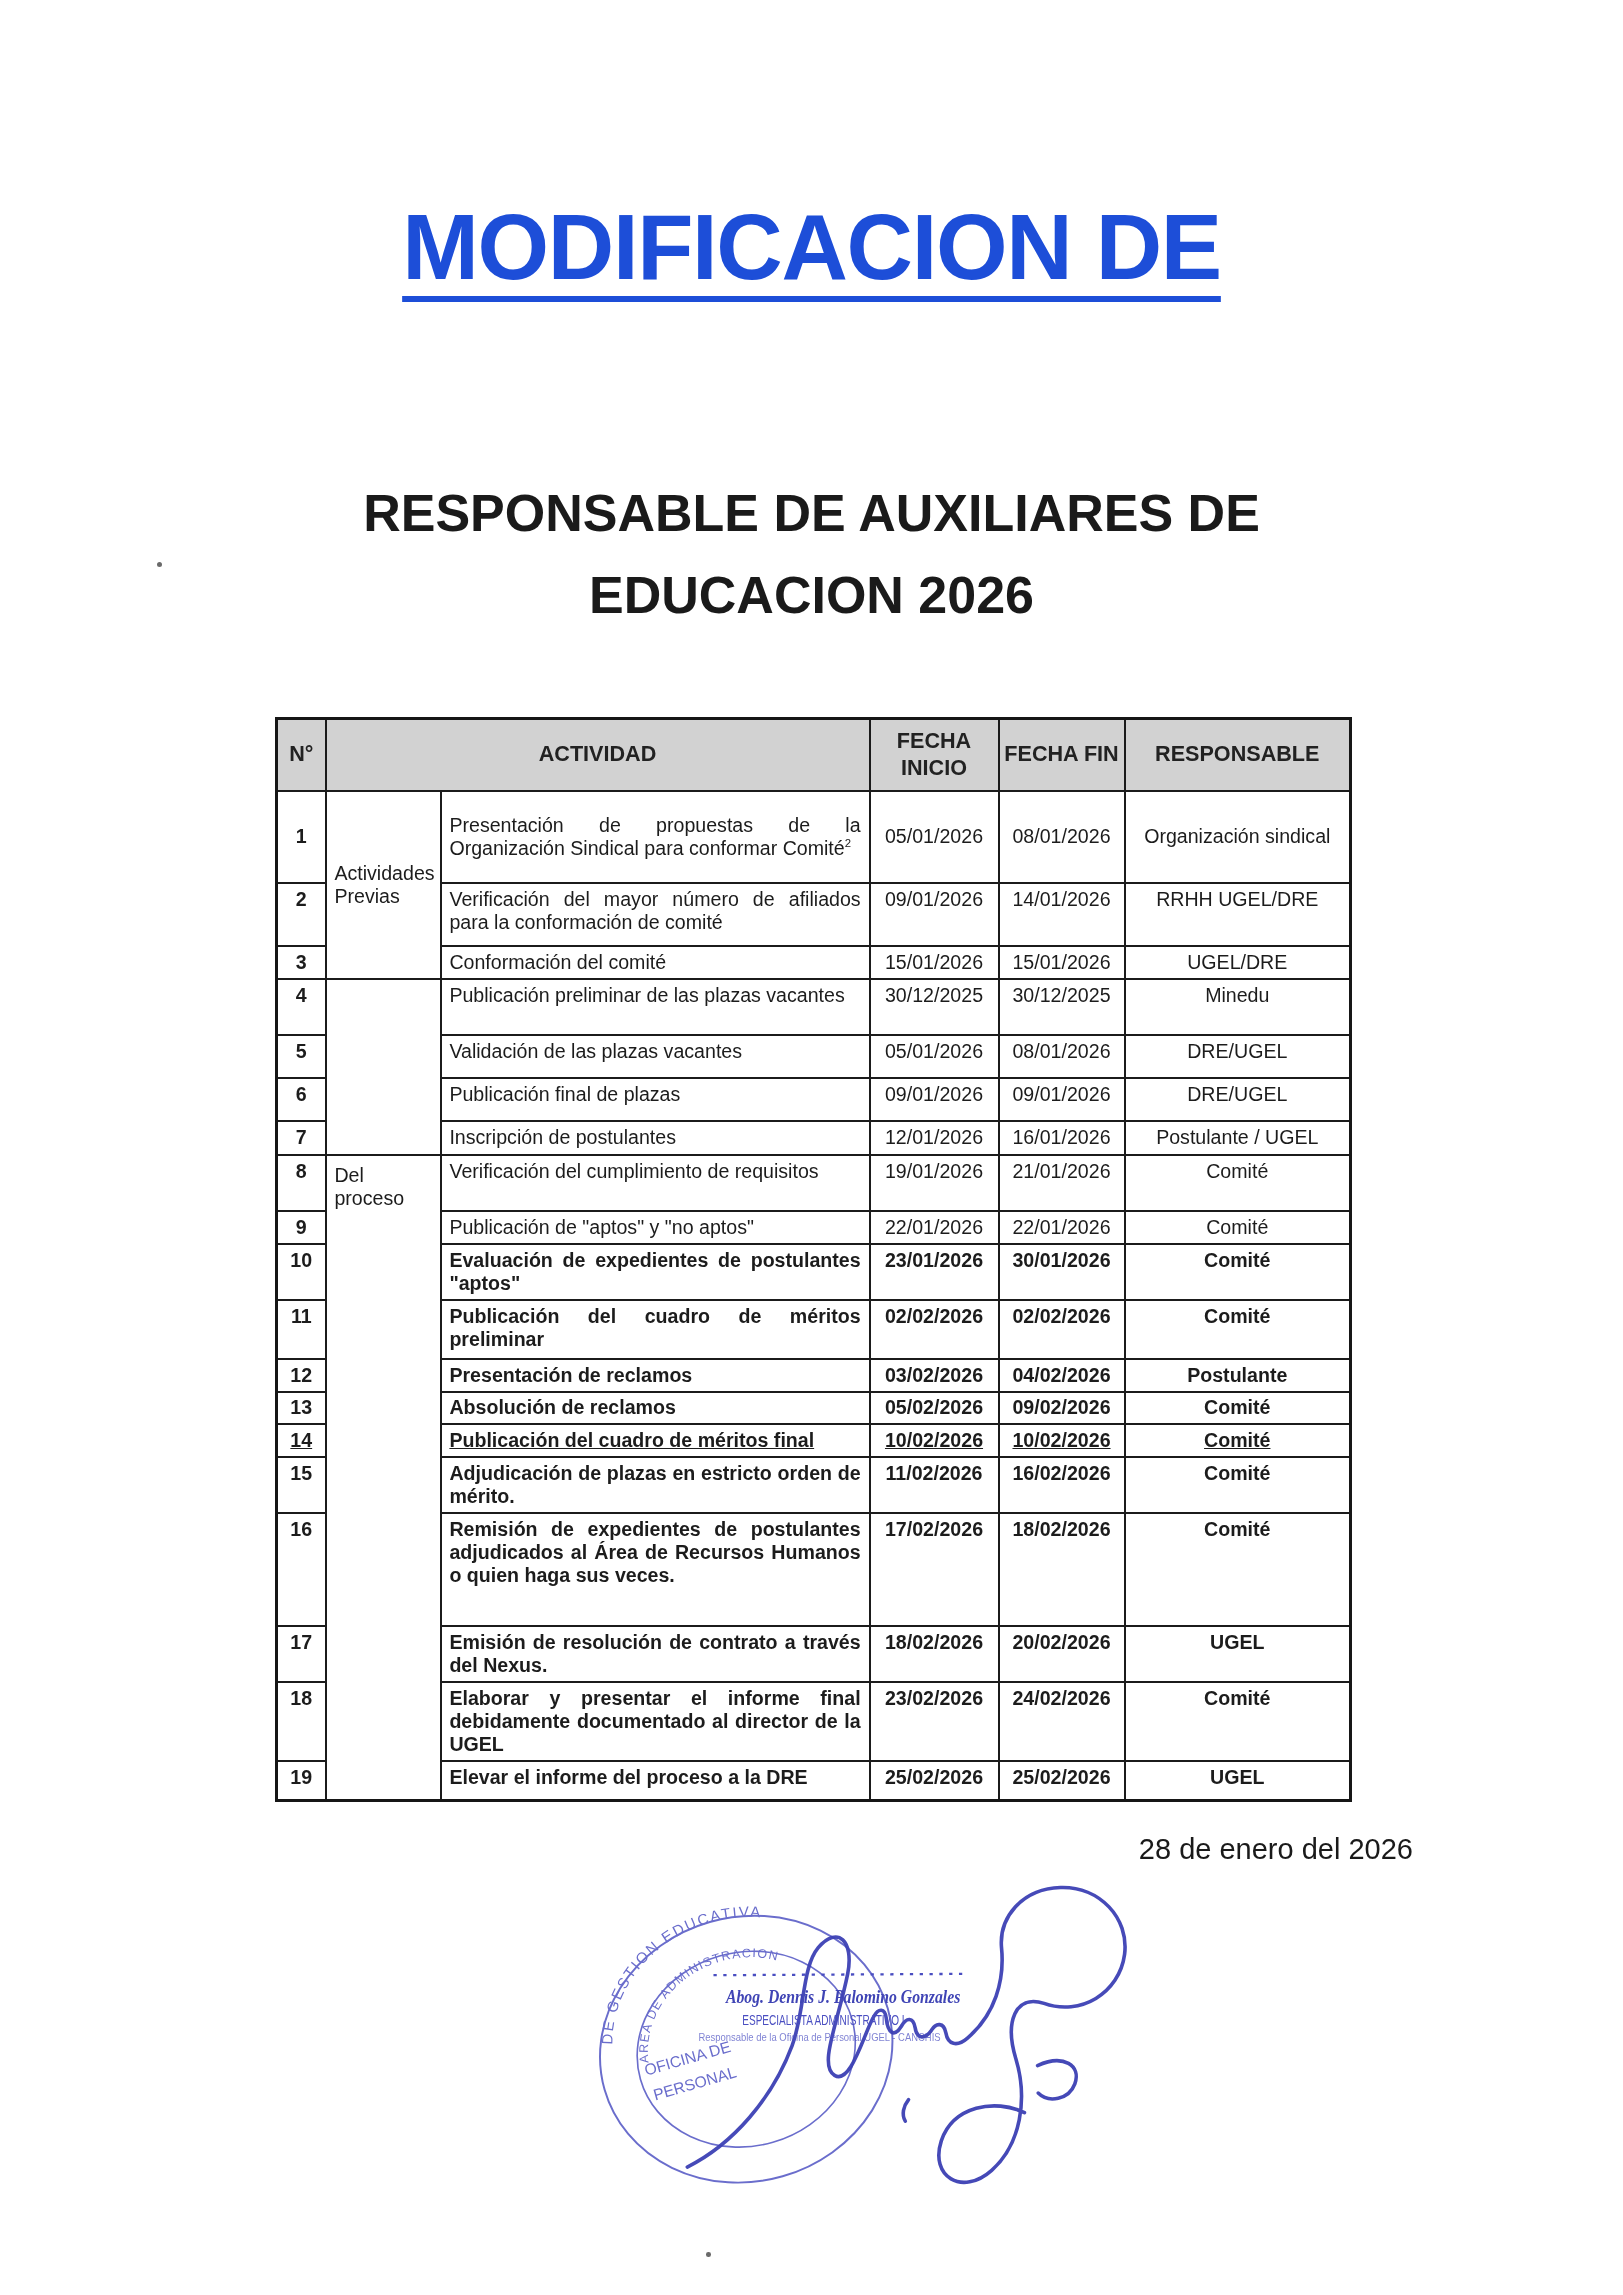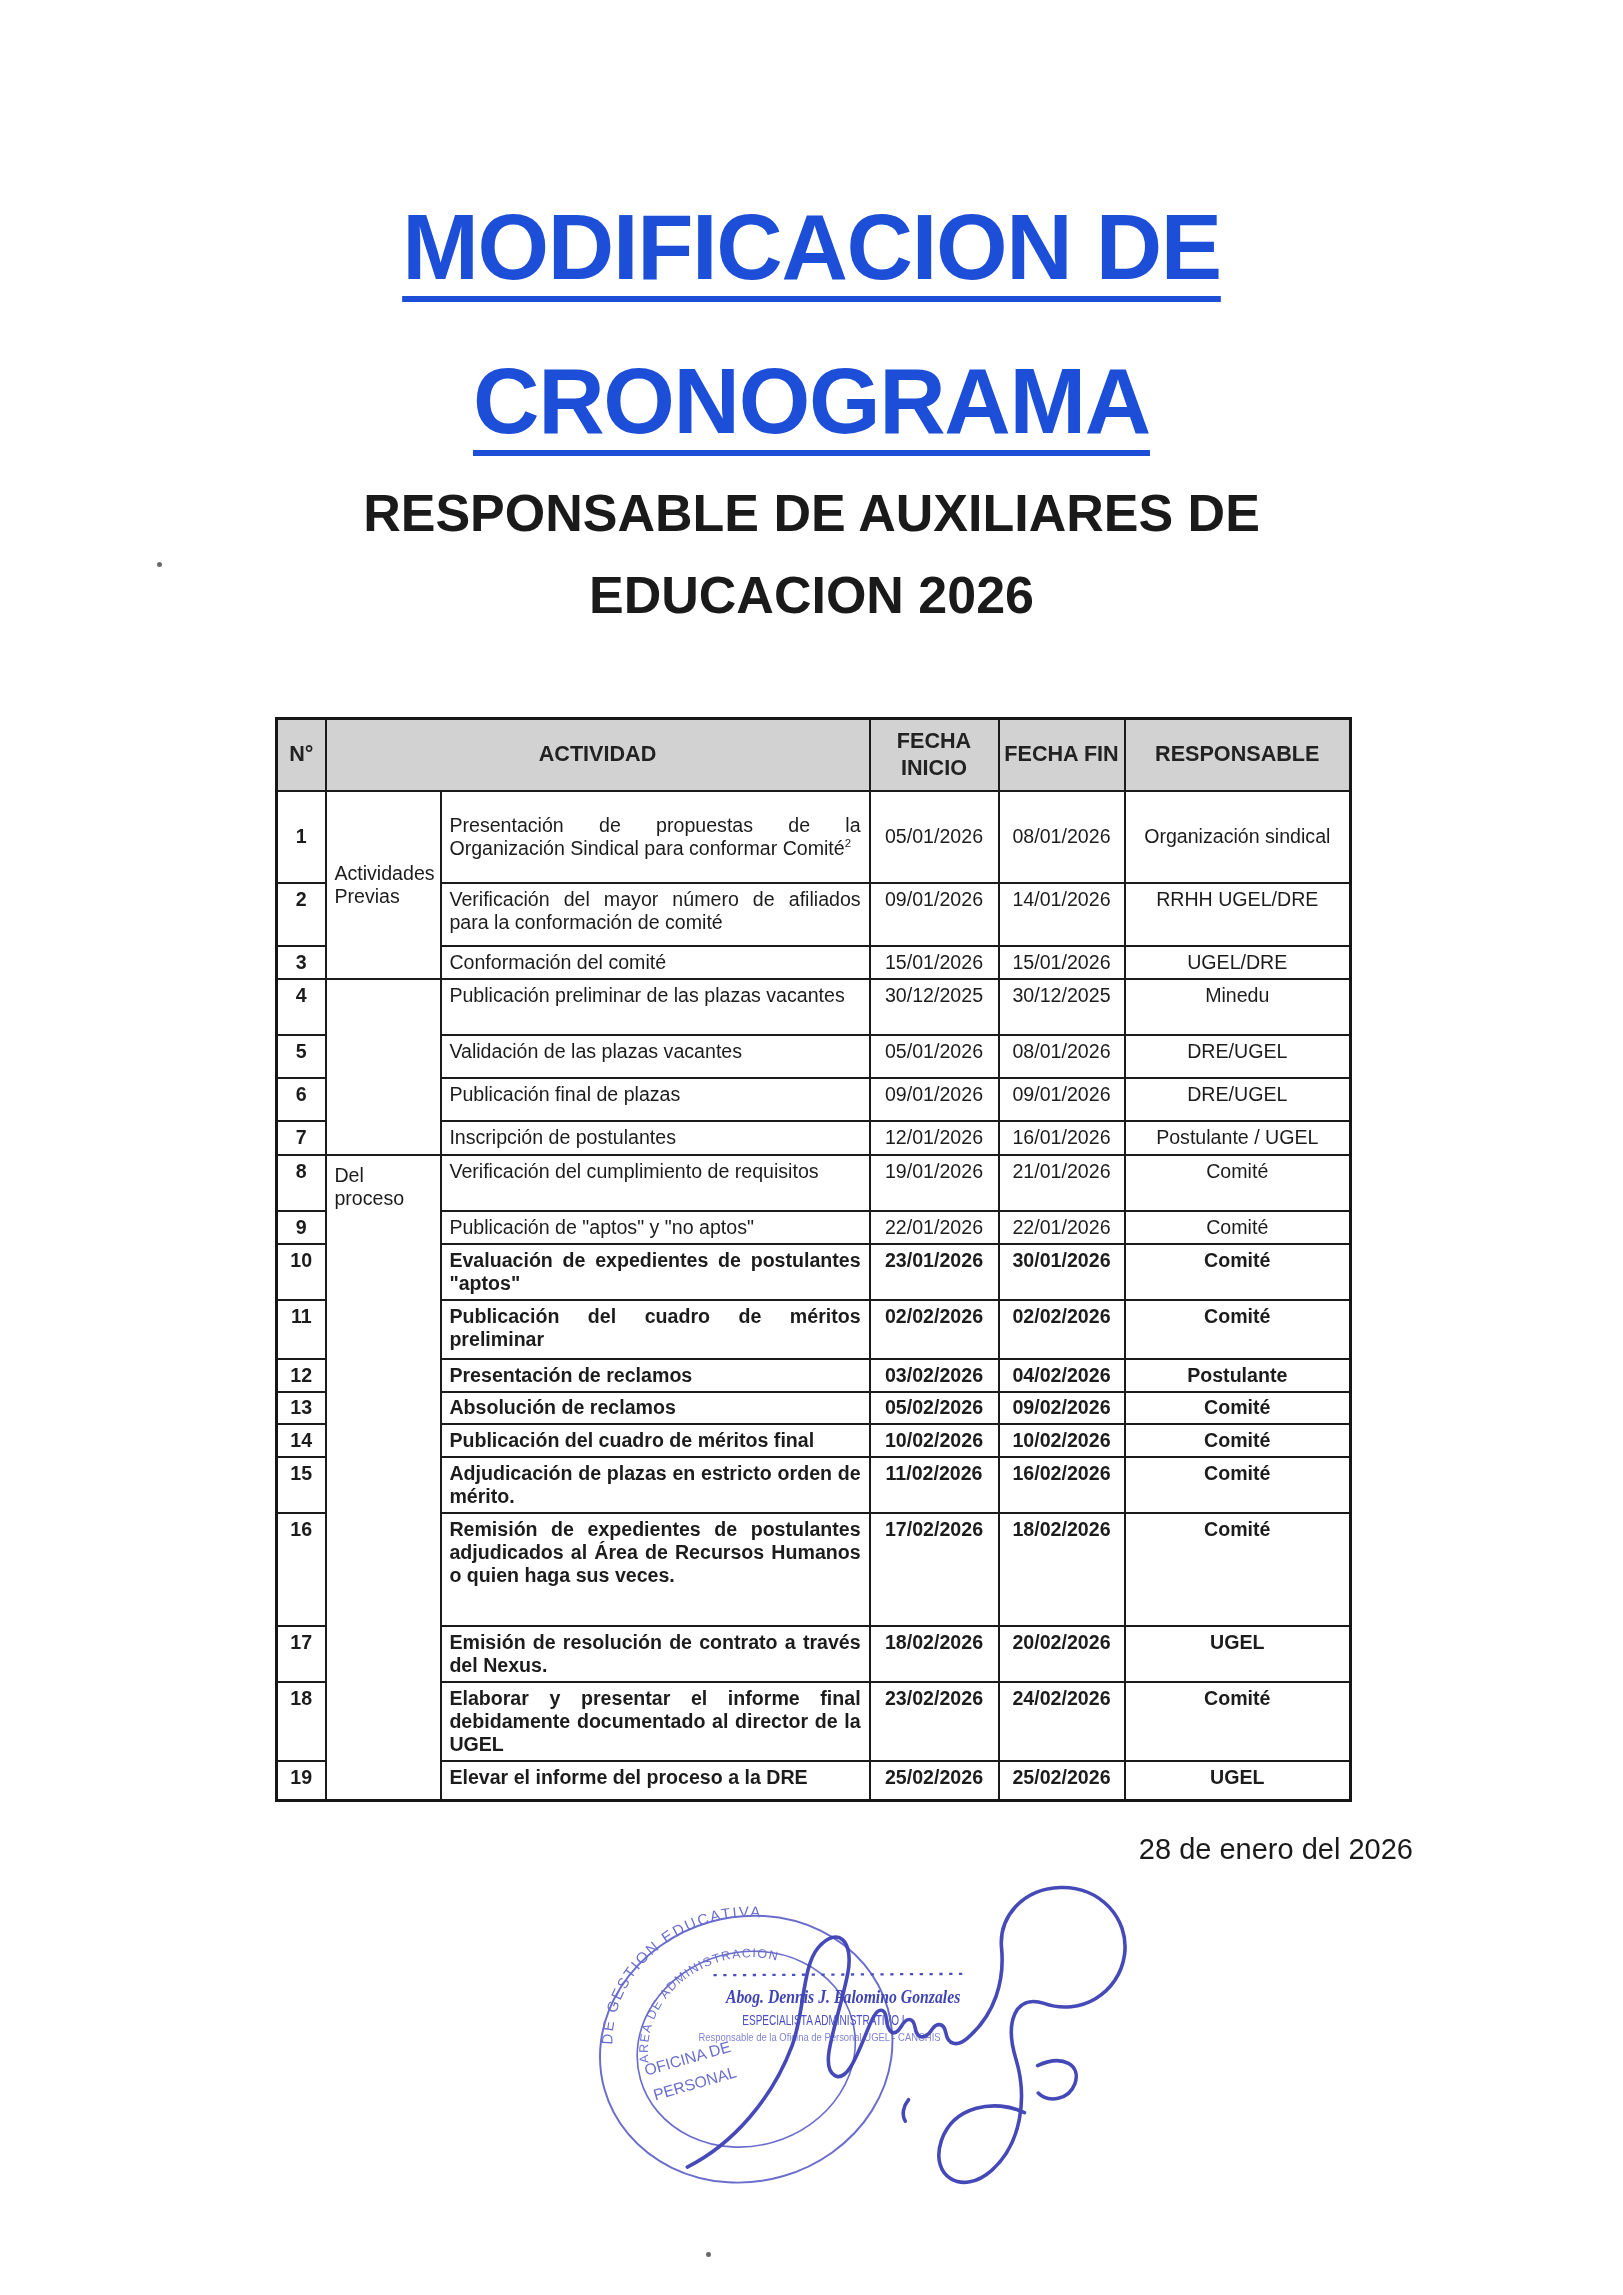--- a/index.html
+++ b/index.html
@@ -35,21 +35,21 @@
   tbody tr:first-child td{vertical-align:middle;}
   tbody tr:nth-child(n+10) td{font-weight:600;}
   sup{font-size:58%;line-height:0;}
   
   tbody tr:nth-child(1){height:92px;}  tbody tr:nth-child(2){height:63px;}
   tbody tr:nth-child(3){height:33px;}   tbody tr:nth-child(4){height:56px;}
   tbody tr:nth-child(5){height:43px;}   tbody tr:nth-child(6){height:43px;}
   tbody tr:nth-child(7){height:34px;}   tbody tr:nth-child(8){height:56px;}
   tbody tr:nth-child(9){height:31px;}   tbody tr:nth-child(10){height:56px;}
   tbody tr:nth-child(11){height:59px;}  tbody tr:nth-child(12){height:31px;}
-  tbody tr:nth-child(13){height:31px;}  tbody tr:nth-child(14){height:31px;}
+  tbody tr:nth-child(13){height:31px;}  tbody tr:nth-child(14){height:31px;text-decoration:underline;}
   tbody tr:nth-child(15){height:56px;}  tbody tr:nth-child(16){height:113px;}
   tbody tr:nth-child(17){height:56px;}  tbody tr:nth-child(18){height:65px;margin-top:32px;}
   tbody tr:nth-child(19){height:39px;}
   
   .date-line{position:absolute;top:1833px;left:0;width:1413px;text-align:right;font-size:29px;color:#1a1a1a;}
   .sig-block{position:absolute;top:1869px;left:576px;width:563px;height:380px;}
   .scan-dot{position:absolute;border-radius:50%;background:#6a6a6a;}
   .dot-a{left:157px;top:562px;width:5.2px;height:5.2px;}
   .dot-b{left:706px;top:2252px;width:4.6px;height:4.6px;}
 </style>
@@ -57,21 +57,20 @@
 <body>
 
 <div class="page">
 
   <div class="scan-dot dot-a"></div>
   <div class="scan-dot dot-b"></div>
 
   <div class="title-block">
     <span class="title-line">MODIFICACION DE</span>
     <div class="title-gap"></div>
-    <div><span class="title-line">CRONOGRAMA</span></div>
   </div>
   <div class="subtitle-block">
     <div class="subtitle-line">RESPONSABLE DE AUXILIARES DE</div>
     <div class="subtitle-line">EDUCACION 2026</div>
   </div>
 
   <div class="table-wrap">
     <table class="schedule">
       <colgroup>
         <col style="width:49px">

